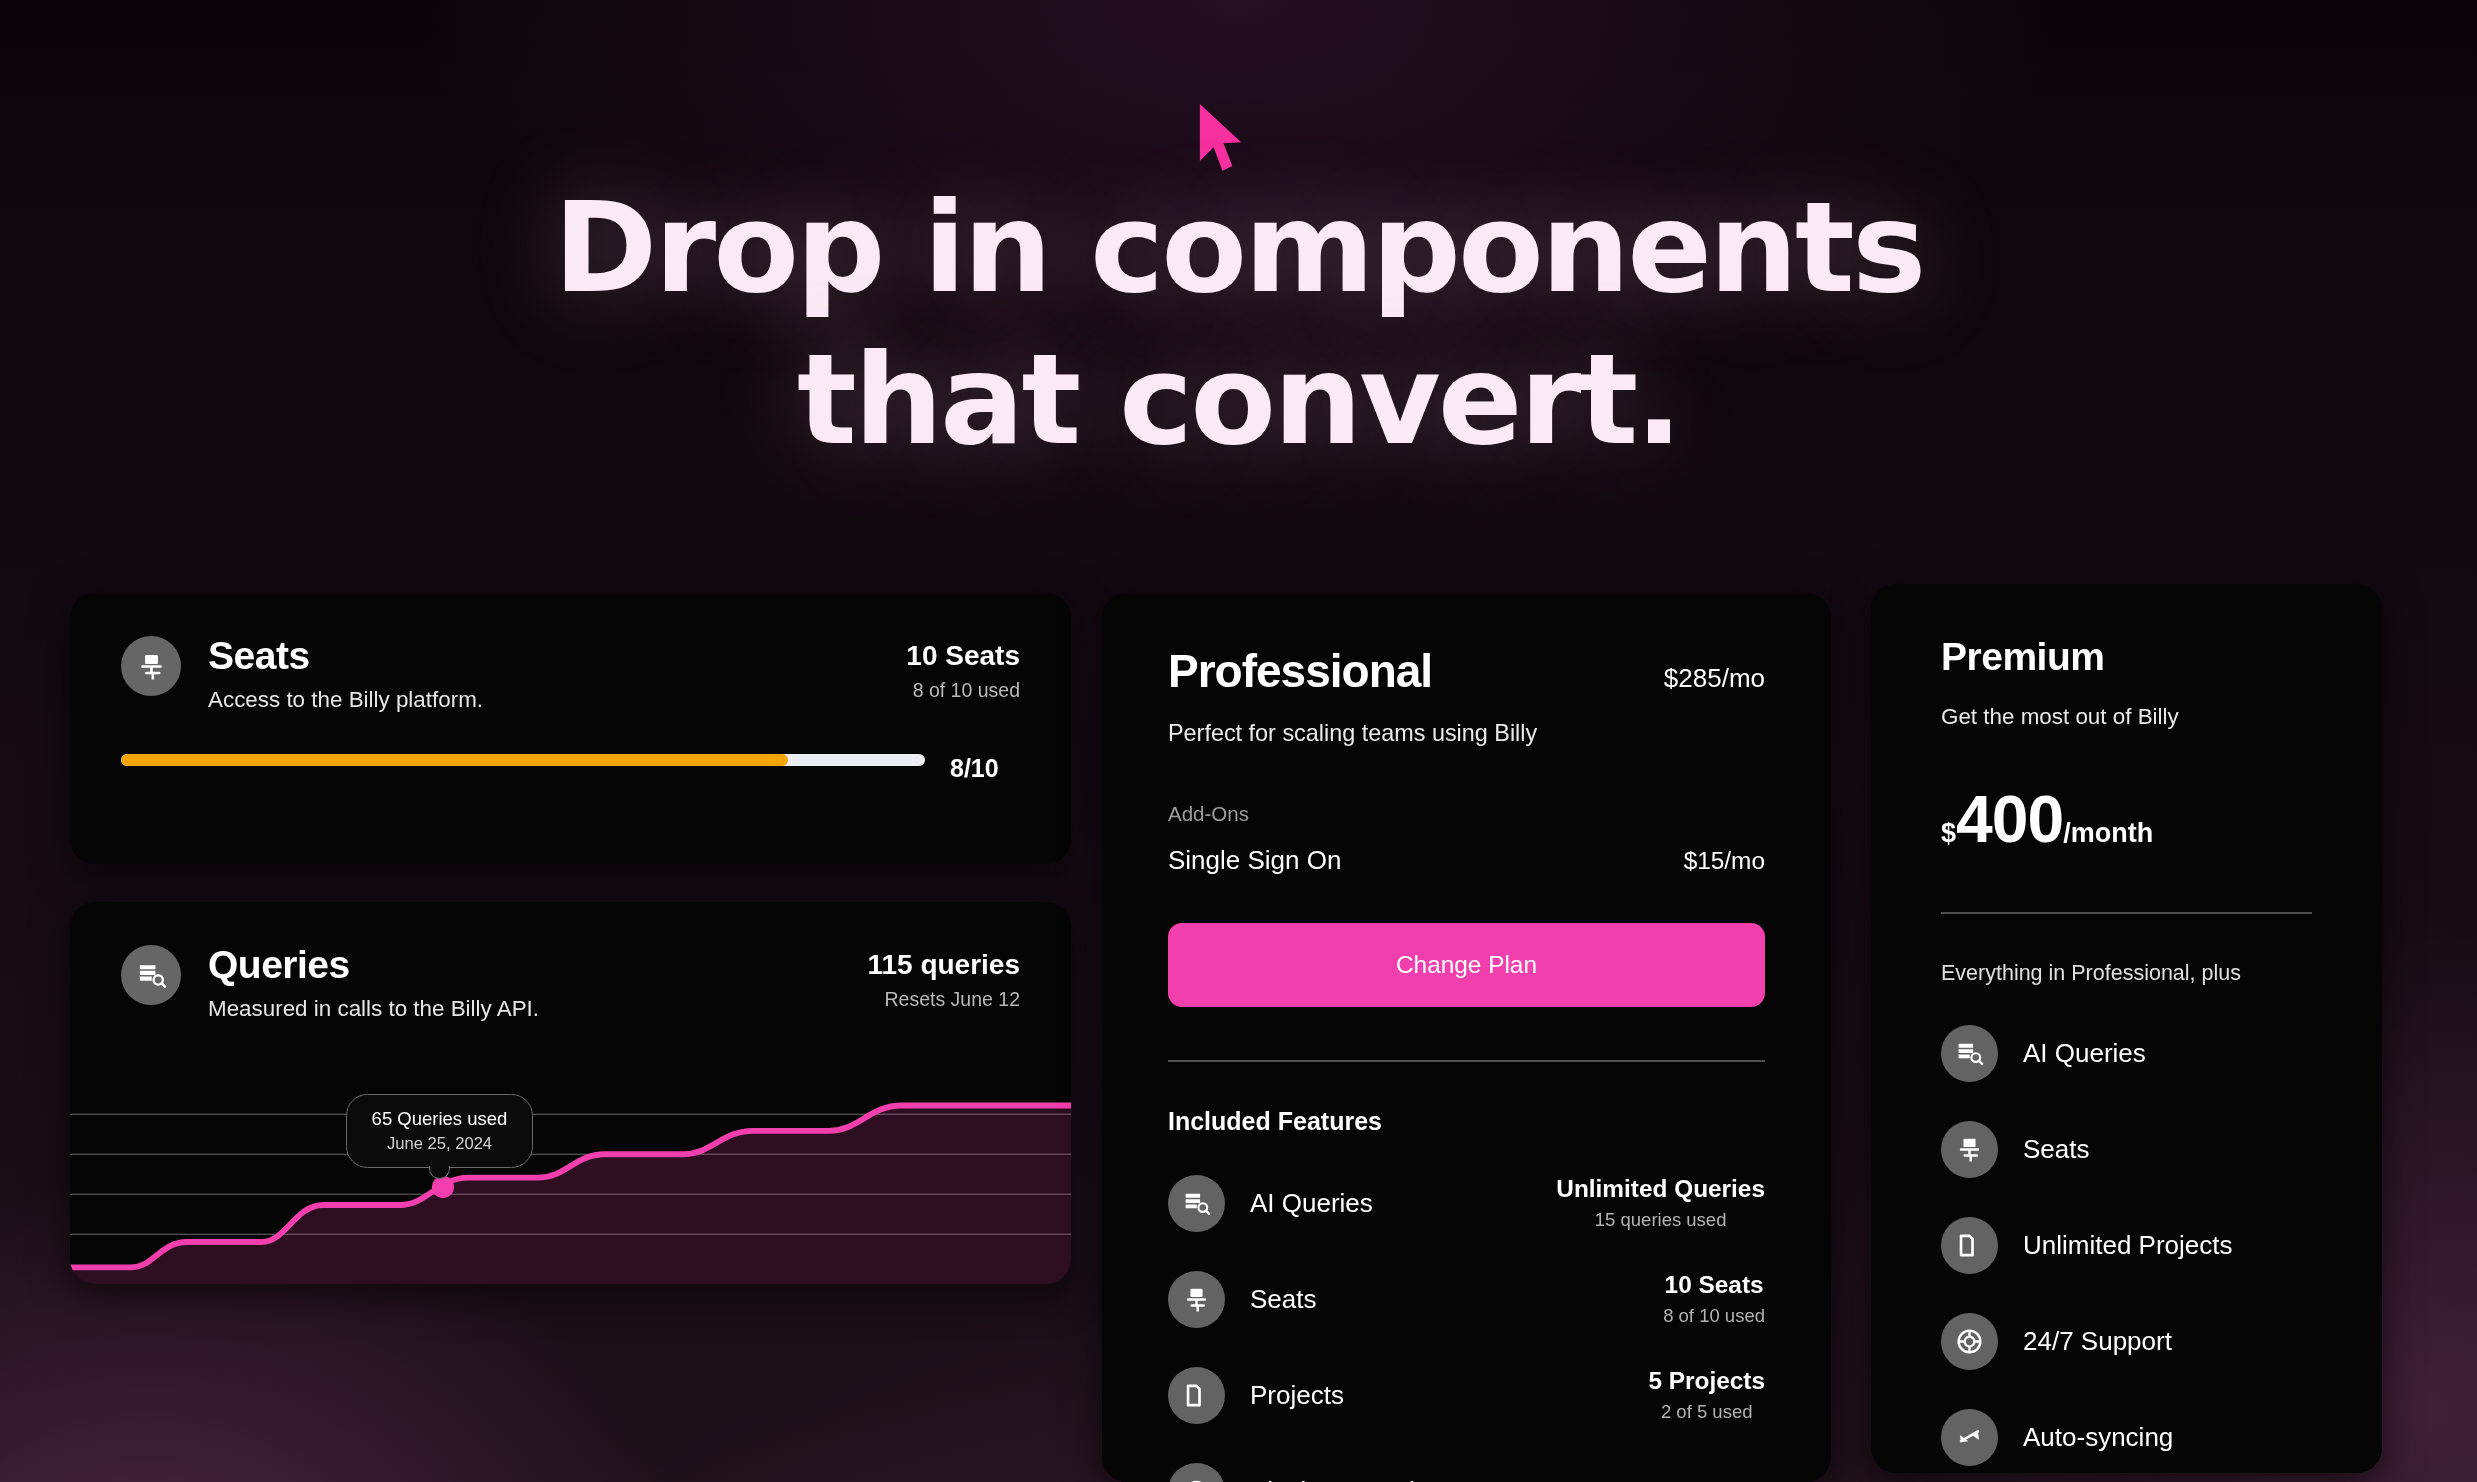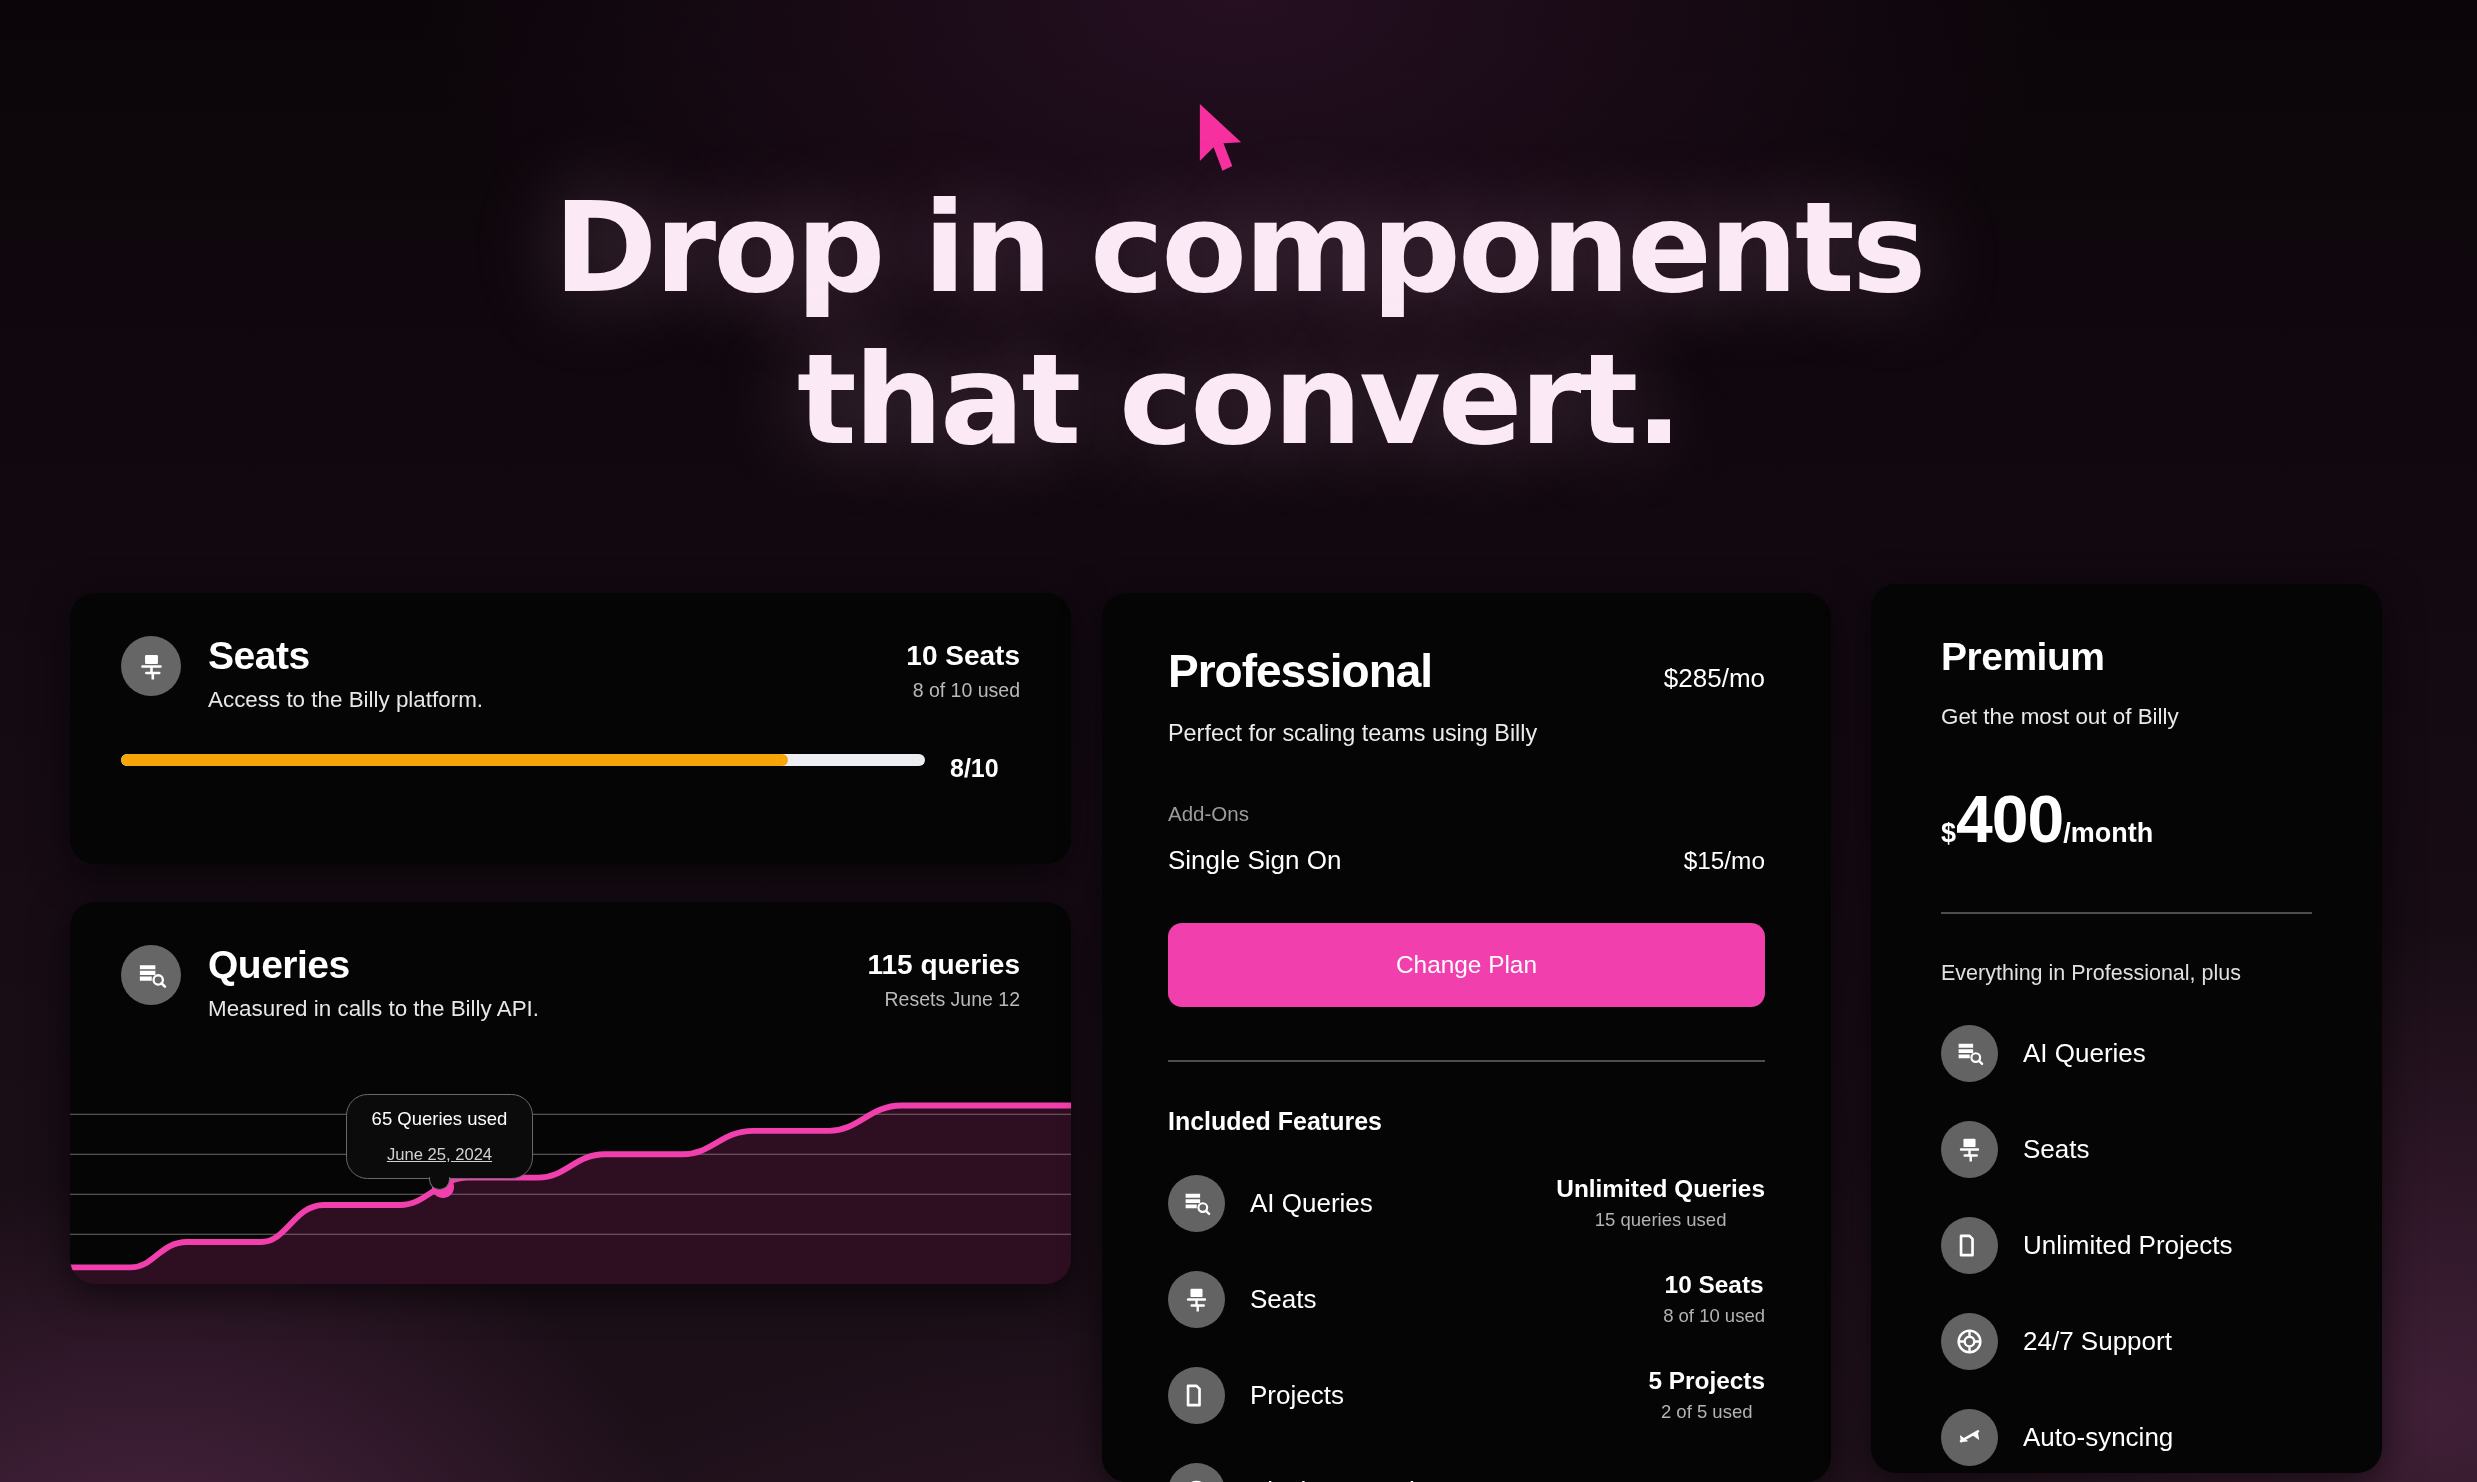--- a/index.html
+++ b/index.html
@@ -64,21 +64,21 @@
   
   #queries-card{ left:70px; top:902px; width:1001px; height:382px; }
   .chart{ position:absolute; left:0; right:0; bottom:0; height:200px; }
   .chart svg{ display:block; width:100%; height:100%; }
   .tooltip{
     position:absolute; left:346px; top:1094px; width:187px;
     background:#0b0b0b; border:1.5px solid #6a6a6a; border-radius:21.5px;
     padding:12.7px 9.8px 13.7px; text-align:center; z-index:5;
   }
   .tooltip .t1{ font-size:18.5px; color:#fff; font-weight:400; }
-  .tooltip .t2{ font-size:16.6px; color:#d2d2d2; margin-top:15px;text-decoration:underline; }
+  .tooltip .t2{ font-size:16.6px; color:#d2d2d2; margin-top:4px; }
   .tt-arrow{
     position:absolute; left:50%; margin-left:-10.7px; bottom:-11.7px;
     width:21.5px; height:12.7px; background:#0b0b0b;
     border-left:1.5px solid #6a6a6a; border-right:1.5px solid #6a6a6a;
     border-bottom:1.5px solid #6a6a6a;
     border-radius:0 0 10.7px 10.7px;
   }
   .dot{ position:absolute; left:432px; top:1176px; width:21.5px; height:21.5px; border-radius:50%; background:#f33fae; z-index:4; }
 
   

